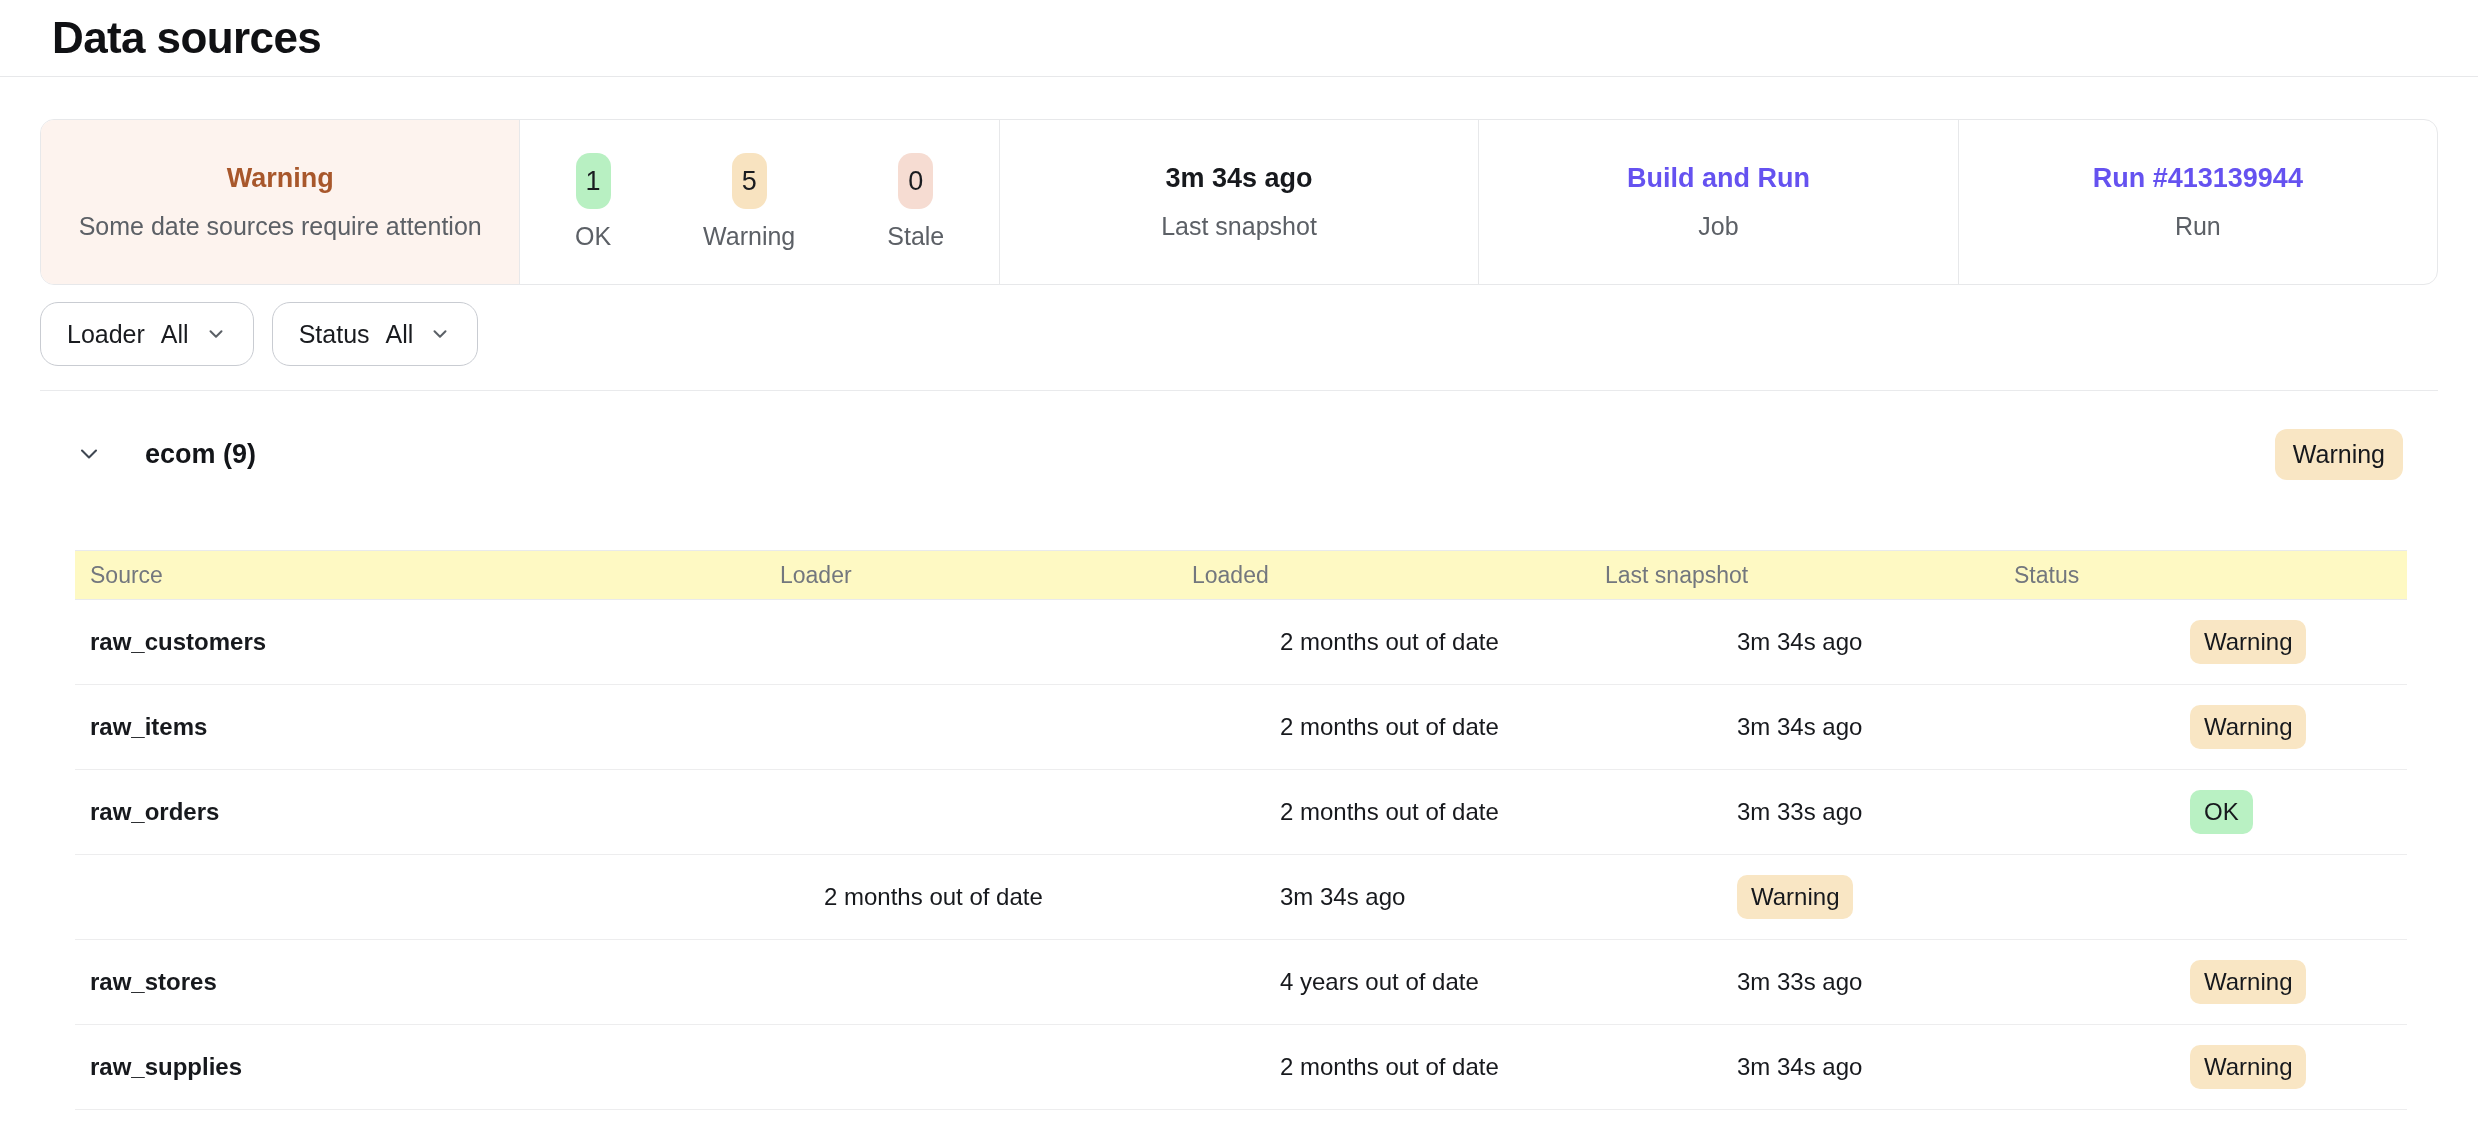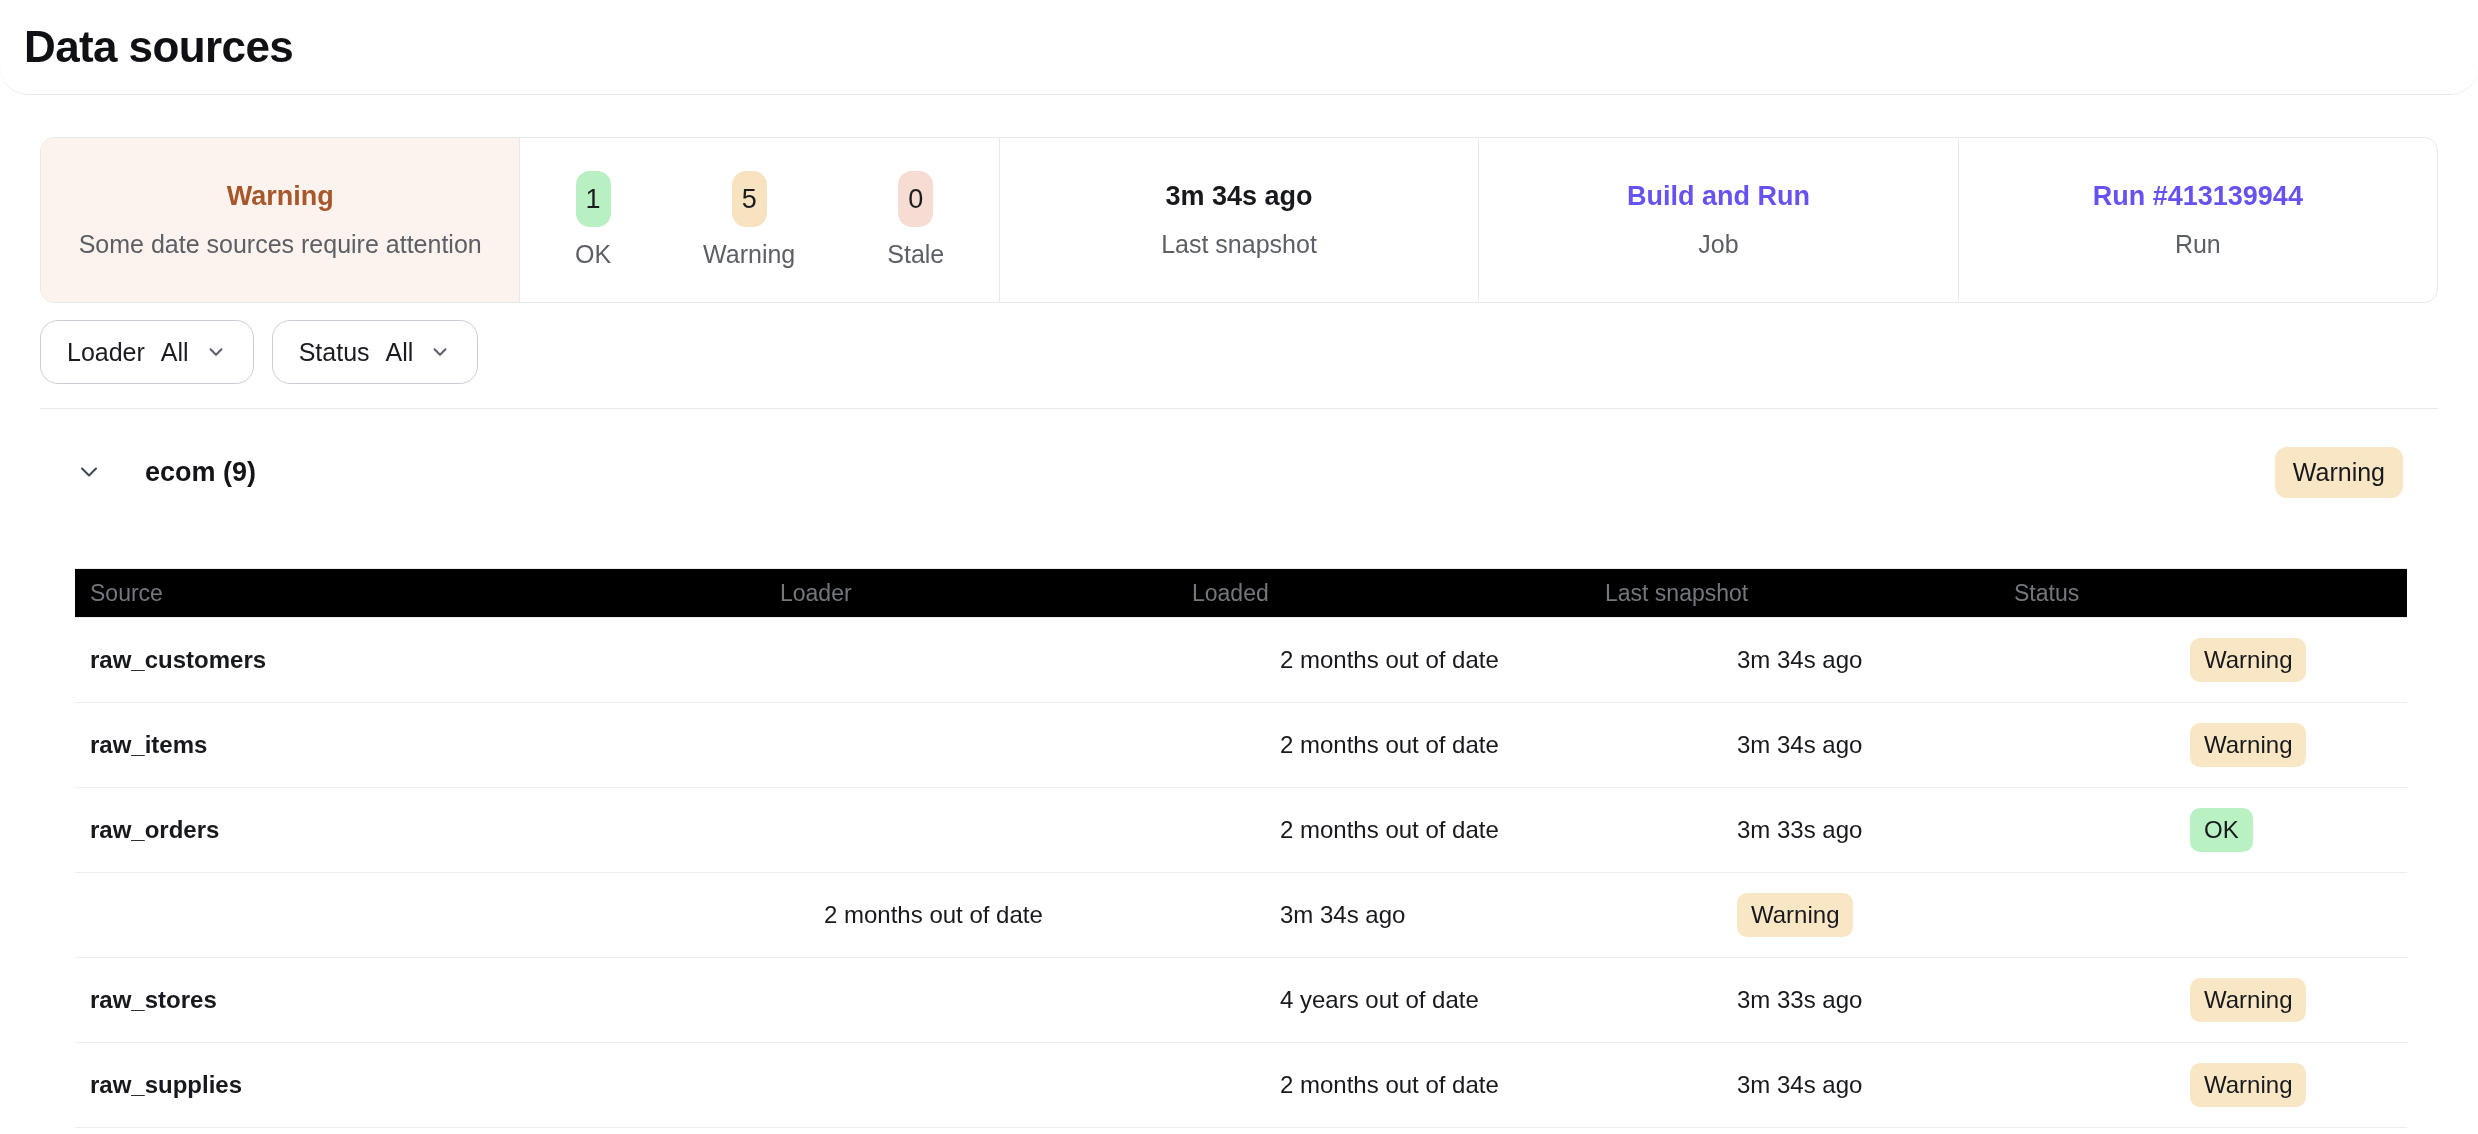--- a/index.html
+++ b/index.html
@@ -1,22 +1,22 @@
 <!DOCTYPE html>
 <html style="--accent: #6552f0; --warn-strong: #a8572b; --warn-soft: #fdf3ee; --badge-warn: #f9e6c4; --badge-ok: #b9f1c3;"><head>
 <meta charset="utf-8">
 <style>
   html,body{margin:0;padding:0;}
   body{
     width:2478px;height:1134px;overflow:hidden;background:#ffffff;
     font-family:"Liberation Sans",sans-serif;color:#17191d;
   }
   
-  .page-header{height:95px;display:flex;align-items:center;padding:0 24px;
-    border-bottom:1px solid #e7e8ea;box-sizing:border-box;border-radius:28px;}
+  .page-header{height:77px;display:flex;align-items:center;padding:0 52px;
+    border-bottom:1px solid #e7e8ea;box-sizing:border-box;}
   .page-title{font-size:44px;font-weight:700;letter-spacing:-0.6px;color:#101114;}
 
   
   .cards{margin:42px 40px 0;height:166px;border:1px solid #e7e8ea;border-radius:14px;
     display:flex;box-sizing:border-box;}
   .card{flex:1;display:flex;flex-direction:column;align-items:center;justify-content:center;
     gap:18px;border-left:1px solid #e7e8ea;}
   .card:first-child{border-left:none;background:var(--warn-soft,#fdf3ee);border-radius:13px 0 0 13px;}
   .card-value{font-size:27px;font-weight:700;color:#17191d;}
   .warn-text{color:var(--warn-strong,#a8572b);}
@@ -41,21 +41,21 @@
   .group-header{margin:30px 75px 0;height:66px;display:flex;align-items:center;cursor:pointer;}
   .group-title{margin-left:42px;font-size:27px;font-weight:700;color:#131519;}
   .badge{display:inline-block;font-size:25px;line-height:1;padding:13px 18px;border-radius:12px;
     background:var(--badge-warn,#f9e6c4);color:#17191d;}
   .badge-ok{background:var(--badge-ok,#b9f1c3);}
   .group-header .badge{margin-left:auto;}
 
   
   .table{margin:63px 71px 0 75px;}
   .thead,.trow{display:grid;grid-template-columns:690px 412px 413px 409px 1fr;align-items:center;}
-  .thead{height:48px;background:#000000;border-top:1px solid #e9eaec;border-bottom:1px solid #e9eaec;}
+  .thead{height:48px;background:#fef9c3;border-top:1px solid #e9eaec;border-bottom:1px solid #e9eaec;}
   .th{padding-left:15px;font-size:23px;color:#73777e;}
   .trow{height:84px;border-bottom:1px solid #ededee;gap:44px;}
   .td{padding-left:15px;font-size:24px;color:#17191d;}
   .td-source{font-weight:700;}
   .td .badge{font-size:24px;padding:10px 14px;border-radius:10px;}
 </style>
 </head>
 <body>
 
 <div class="page-header">

